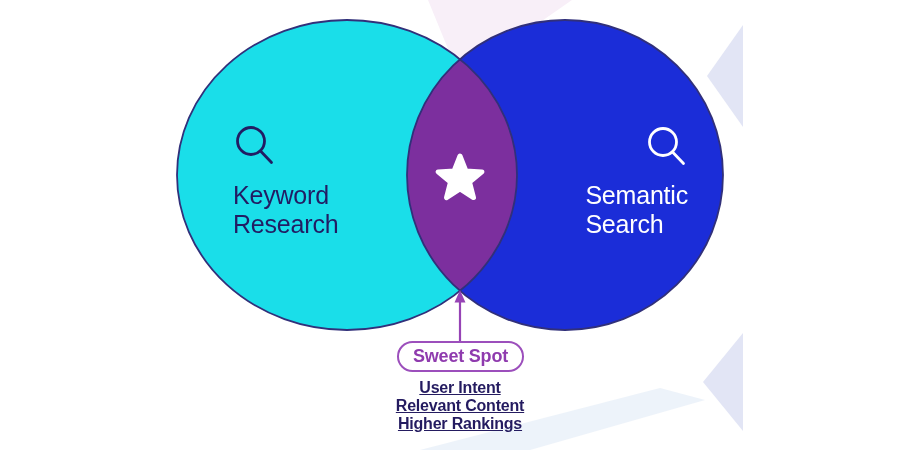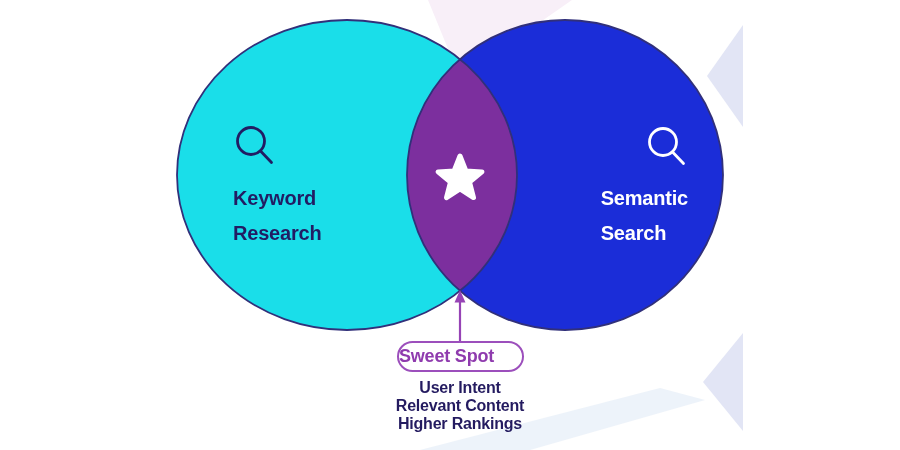--- a/index.html
+++ b/index.html
@@ -2,35 +2,35 @@
 <html><head>
 <meta charset="utf-8">
 <style>
   html,body{margin:0;padding:0;background:#ffffff;}
   .stage{
     position:relative;width:900px;height:450px;background:#ffffff;
     overflow:hidden;font-family:"Liberation Sans",sans-serif;
   }
   .stage svg{position:absolute;left:0;top:0;}
   .circle-label{
-    position:absolute;font-weight:700;font-size:20px;line-height:35px;
+    position:absolute;font-weight:400;font-size:25px;line-height:29px;
     white-space:pre-line;letter-spacing:-0.2px;
   }
   .label-left{left:233px;top:181px;color:#221C63;text-align:left;}
   .label-right{right:212px;top:181px;color:#ffffff;text-align:left;}
   .sweet-pill{
     position:absolute;left:397px;top:341px;width:127px;height:31px;
     box-sizing:border-box;border:2px solid #9C4FBC;border-radius:16px;
-    background:#ffffff;display:flex;align-items:center;
+    background:#ffffff;display:flex;align-items:center;justify-content:center;
     color:#8F3BAE;font-weight:700;font-size:18px;letter-spacing:-0.2px;
   }
   .benefits{
     position:absolute;left:310px;top:379px;width:300px;text-align:center;
     color:#241B60;font-weight:700;font-size:16px;line-height:18px;
-    white-space:pre-line;letter-spacing:-0.2px;
+    white-space:pre-line;letter-spacing:-0.2px;text-decoration:underline;
   }
 </style>
 </head>
 <body>
 
 <div class="stage">
 
   <svg width="900" height="450" viewBox="0 0 900 450">
     <defs>
       <clipPath id="leftClip">

